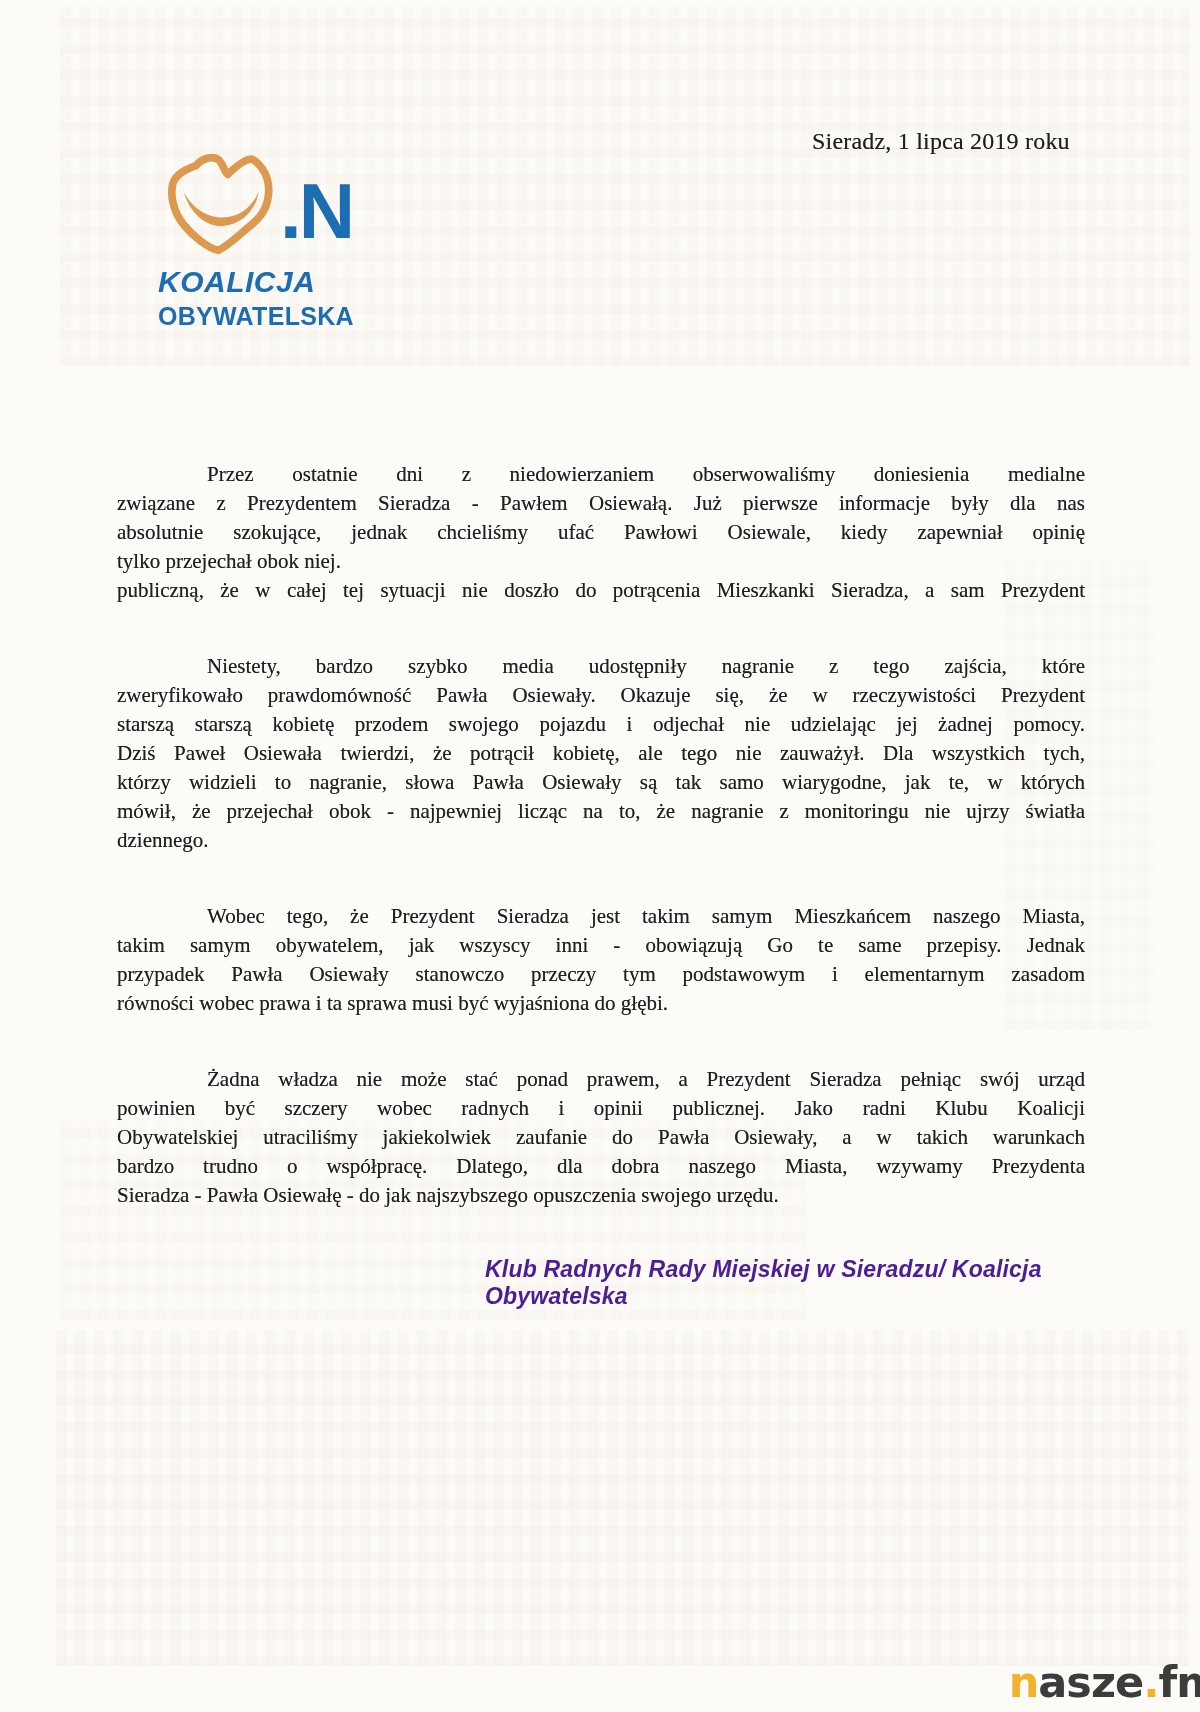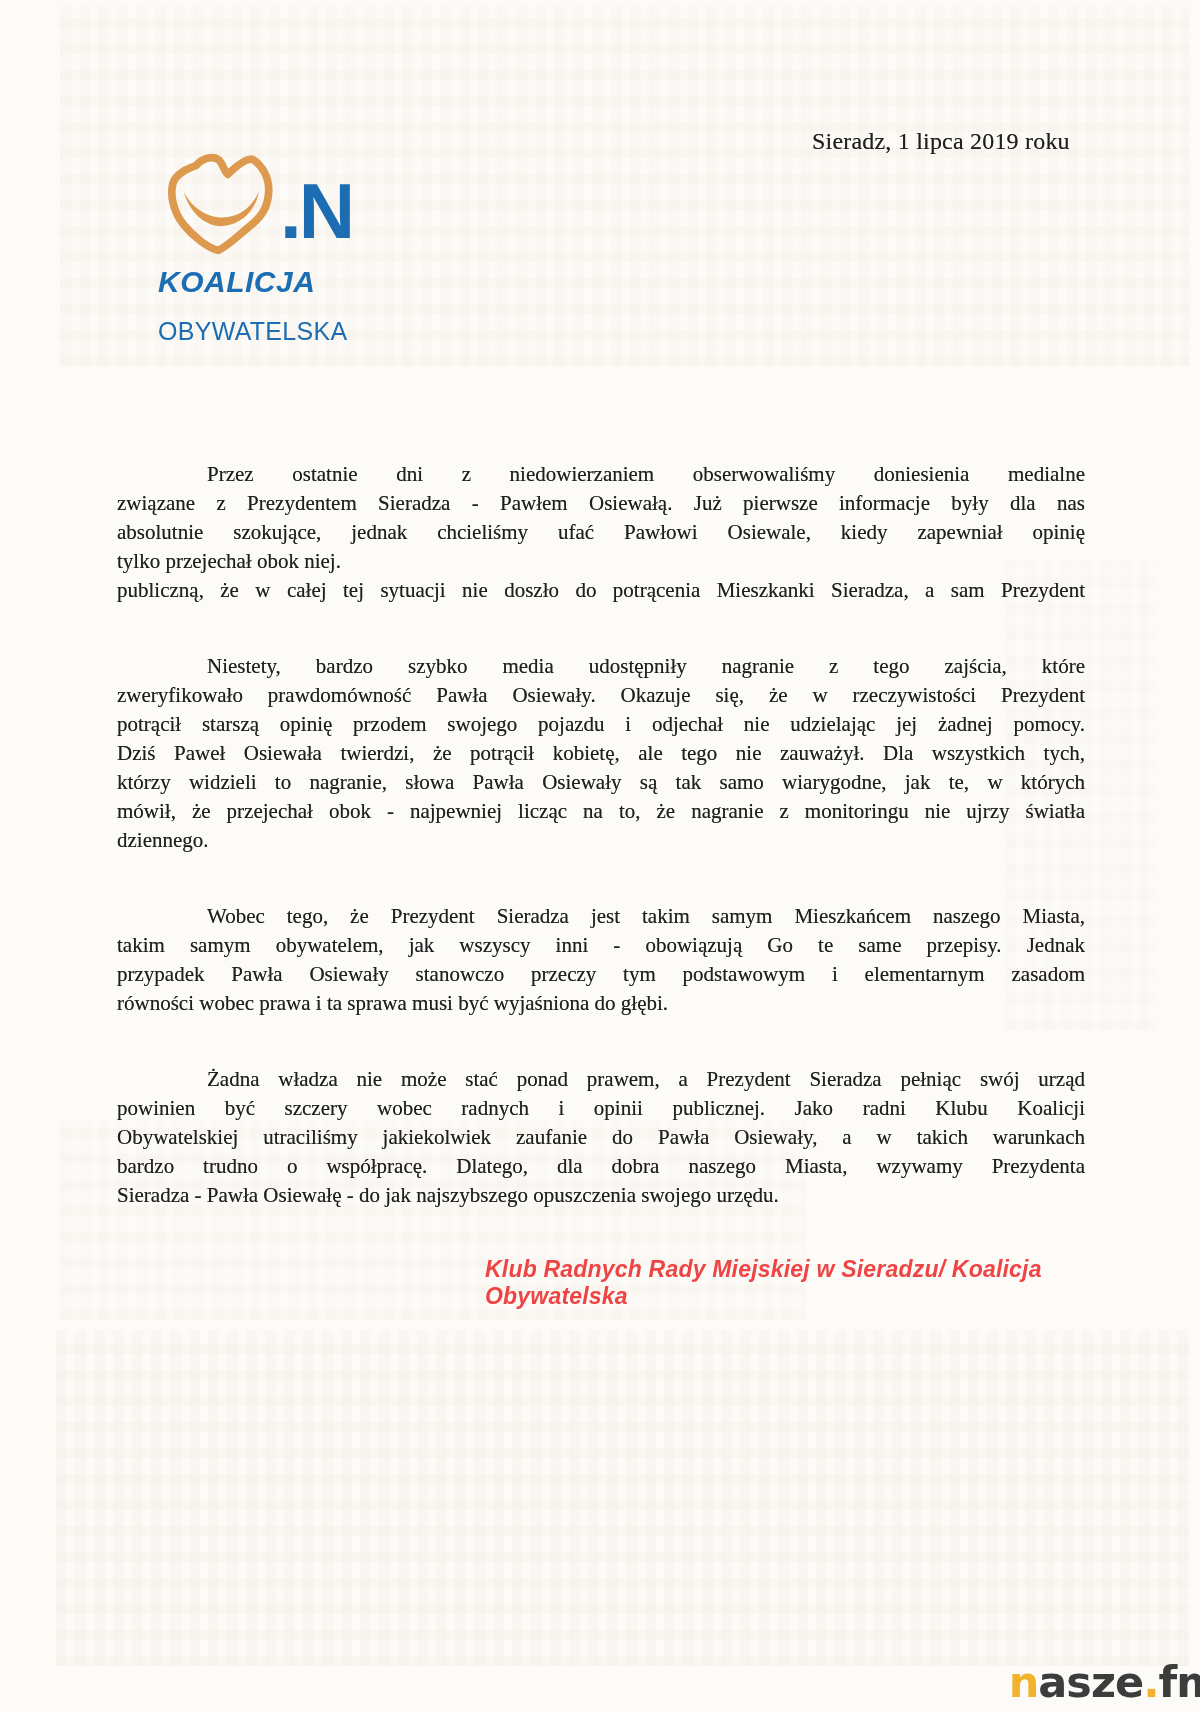--- a/index.html
+++ b/index.html
@@ -50,24 +50,24 @@
   .logo-line1{
     font-family:"Liberation Sans", sans-serif;
     font-weight:800;
     font-size:30px;
     letter-spacing:.5px;
     margin-top:7px;
     font-style:italic;
   }
   .logo-line2{
     font-family:"Liberation Sans", sans-serif;
-    font-weight:400;
+    font-weight:700;
     font-size:25px;
     letter-spacing:.3px;
-    margin-top:18px;
+    margin-top:3px;
   }
 
   .body{
     position:absolute;
     left:117px;top:413px;width:968px;
     font-size:21px;
     line-height:29px;
     text-shadow:0 0 .5px rgba(0,0,0,.55);
   }
   .para{margin:0 0 26px 0;}
@@ -75,21 +75,21 @@
   .jline.firstline{text-indent:90px;margin-top:47px;}
   .jline.lastline{text-align-last:left;}
 
   .signature{
     position:absolute;
     top:1256px;left:485px;width:600px;
     font-family:"Liberation Sans", sans-serif;
     font-style:italic;
     font-weight:600;
     font-size:23px;
-    color:#ef4444;
+    color:#4c1d95;
     letter-spacing:.2px;
   }
 
   .watermark{
     position:absolute;
     right:5px;bottom:8px;
     font-family:"DejaVu Sans", sans-serif;
     font-weight:bold;
     font-size:43px;
     letter-spacing:-1px;
@@ -126,21 +126,21 @@
       <div class="para">
         <div class="jline firstline">Przez ostatnie dni z niedowierzaniem obserwowaliśmy doniesienia medialne</div>
         <div class="jline">związane z Prezydentem Sieradza - Pawłem Osiewałą. Już pierwsze informacje były dla nas</div>
         <div class="jline">absolutnie szokujące, jednak chcieliśmy ufać Pawłowi Osiewale, kiedy zapewniał opinię</div>
         <div class="jline lastline">tylko przejechał obok niej.</div>
         <div class="jline">publiczną, że w całej tej sytuacji nie doszło do potrącenia Mieszkanki Sieradza, a sam Prezydent</div>
       </div>
       <div class="para">
         <div class="jline firstline">Niestety, bardzo szybko media udostępniły nagranie z tego zajścia, które</div>
         <div class="jline">zweryfikowało prawdomówność Pawła Osiewały. Okazuje się, że w rzeczywistości Prezydent</div>
-        <div class="jline">potrącił starszą opinię przodem swojego pojazdu i odjechał nie udzielając jej żadnej pomocy.</div>
+        <div class="jline">starszą starszą kobietę przodem swojego pojazdu i odjechał nie udzielając jej żadnej pomocy.</div>
         <div class="jline">Dziś Paweł Osiewała twierdzi, że potrącił kobietę, ale tego nie zauważył. Dla wszystkich tych,</div>
         <div class="jline">którzy widzieli to nagranie, słowa Pawła Osiewały są tak samo wiarygodne, jak te, w których</div>
         <div class="jline">mówił, że przejechał obok - najpewniej licząc na to, że nagranie z monitoringu nie ujrzy światła</div>
         <div class="jline lastline">dziennego.</div>
       </div>
       <div class="para">
         <div class="jline firstline">Wobec tego, że Prezydent Sieradza jest takim samym Mieszkańcem naszego Miasta,</div>
         <div class="jline">takim samym obywatelem, jak wszyscy inni - obowiązują Go te same przepisy. Jednak</div>
         <div class="jline">przypadek Pawła Osiewały stanowczo przeczy tym podstawowym i elementarnym zasadom</div>
         <div class="jline lastline">równości wobec prawa i ta sprawa musi być wyjaśniona do głębi.</div>

